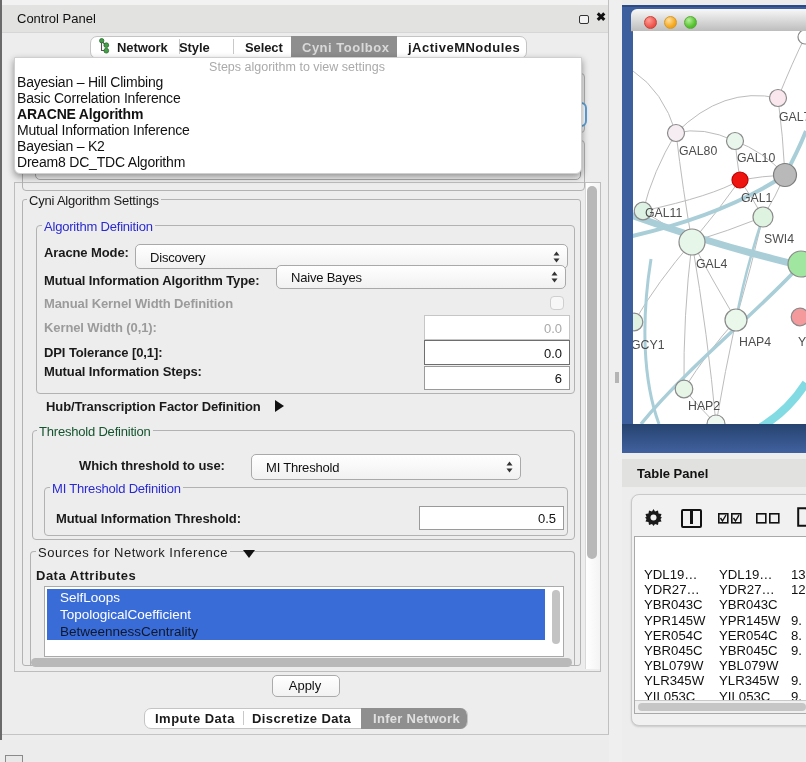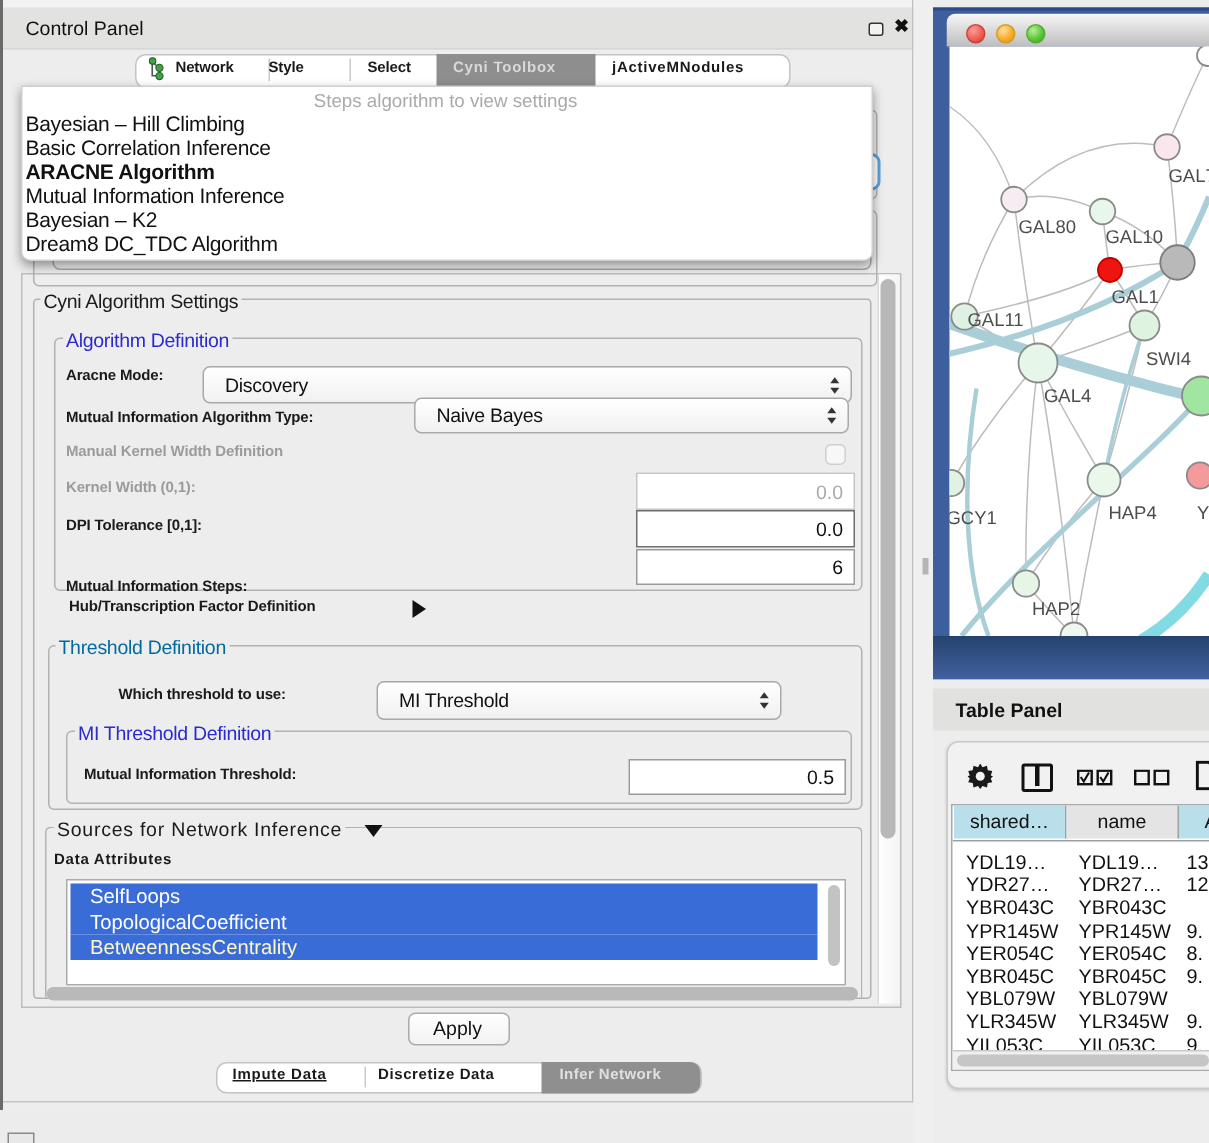--- a/index.html
+++ b/index.html
@@ -1,20 +1,20 @@
 <!DOCTYPE html>
 <html><head>
 <meta charset="utf-8">
 <style>
   html,body{margin:0;padding:0;}
   body{width:806px;height:762px;position:relative;overflow:hidden;
        font-family:"Liberation Sans",sans-serif;background:#ececec;}
   .abs{position:absolute;}
   .b{font-weight:bold;}
-  .lbl{font-size:10px;font-weight:bold;color:#1a1a1a;letter-spacing:-0.1px;}
+  .lbl{font-size:13px;font-weight:bold;color:#1a1a1a;letter-spacing:-0.1px;}
   .dis{color:#9b9b9b;}
   .combo{position:absolute;border:1px solid #a9a9a9;border-radius:5px;
      background:linear-gradient(#ffffff,#f1f1f1);
      font-size:13px;color:#111;}
   .combo .ct{position:absolute;left:14px;top:50%;transform:translateY(-50%);letter-spacing:-0.2px;}
   .combo .ar{position:absolute;right:7px;top:50%;transform:translateY(-50%);width:7px;height:12px;}
   .fld{position:absolute;background:#fff;font-size:13px;color:#111;
      text-align:right;}
   .fld span{position:absolute;right:7px;top:50%;transform:translateY(-50%);}
   .grp{position:absolute;border:1px solid #b2b2b2;border-radius:4px;}
@@ -93,32 +93,32 @@
 <div class="abs lbl dis" style="left:44px;top:320px;">Kernel Width (0,1):</div>
 <div class="fld" style="left:424px;top:315px;width:144px;height:23px;border:1px solid #c6c6c6;">
     <span style="color:#a9a9a9;">0.0</span>
   </div>
 
 <div class="abs lbl" style="left:44px;top:345px;">DPI Tolerance [0,1]:</div>
 <div class="fld" style="left:424px;top:340px;width:144px;height:23px;border:1.5px solid #6e6e6e;">
     <span>0.0</span>
   </div>
 
-<div class="abs lbl" style="left:44px;top:386px;">Mutual Information Steps:</div>
+<div class="abs lbl" style="left:44px;top:364px;">Mutual Information Steps:</div>
 <div class="fld" style="left:424px;top:366px;width:144px;height:22px;border:1px solid #9a9a9a;">
     <span>6</span>
   </div>
 
 <div class="abs lbl" style="left:46px;top:399px;">Hub/Transcription Factor Definition</div>
 <svg class="abs" style="left:273px;top:399px;" width="12" height="14" viewBox="0 0 12 14">
     <path d="M2 1 L11 7 L2 13 Z" fill="#111"></path>
   </svg>
 
 <div class="abs grp" style="left:32px;top:430px;width:541px;height:108px;"></div>
-<div class="abs gt" style="left:37px;top:424px;color:#0369a1;">Threshold Definition</div>
+<div class="abs gt" style="left:37px;top:424px;color:#14532d;">Threshold Definition</div>
 
 <div class="abs lbl" style="left:79px;top:458px;">Which threshold to use:</div>
 <div class="combo" style="left:251px;top:454px;width:268px;height:24px;">
     <span class="ct">MI Threshold</span>
   <svg class="ar" viewBox="0 0 7 12">
       <path d="M0.5 4.5 L3.5 0.5 L6.5 4.5 Z" fill="#333"></path>
       <path d="M0.5 7.5 L3.5 11.5 L6.5 7.5 Z" fill="#333"></path>
     </svg>
   </div>
 
@@ -132,33 +132,33 @@
 <div class="abs grp" style="left:30px;top:551px;width:543px;height:113px;border-bottom:none;border-radius:4px 4px 0 0;"></div>
 <div class="abs gt" style="left:36px;top:545px;color:#1a1a1a;letter-spacing:0.5px;">Sources for Network Inference</div>
 <svg class="abs" style="left:242px;top:549px;" width="14" height="10" viewBox="0 0 14 10">
     <path d="M1 1 L13 1 L7 9 Z" fill="#111"></path>
   </svg>
 <div class="abs lbl" style="left:36px;top:568px;letter-spacing:0.5px;">Data Attributes</div>
 
 <div class="abs" style="left:44px;top:586px;width:518px;height:69px;background:#ffffff;border:1px solid #aaa;overflow:hidden;">
   <div style="position:absolute;left:2px;top:2px;width:485px;height:17px;background:#3a6cd8;color:#fff;font-size:13.5px;padding-left:13px;line-height:17px;">SelfLoops</div>
   <div style="position:absolute;left:2px;top:19px;width:485px;height:17px;background:#3a6cd8;color:#fff;font-size:13.5px;padding-left:13px;line-height:17px;">TopologicalCoefficient</div>
-  <div style="position:absolute;left:2px;top:36px;width:485px;height:17px;background:#3a6cd8;color:#fef9c3;font-size:13.5px;padding-left:13px;line-height:17px;">BetweennessCentrality</div>
+  <div style="position:absolute;left:2px;top:36px;width:485px;height:17px;background:#3a6cd8;color:#0f172a;font-size:13.5px;padding-left:13px;line-height:17px;">BetweennessCentrality</div>
   <div style="position:absolute;right:3px;top:3px;width:8px;height:54px;background:#c3c3c3;border-radius:4px;"></div>
 </div>
 
 <div class="abs" style="left:31px;top:658px;width:541px;height:9px;background:#b9b9b9;border-radius:4.5px;"></div>
 
 <div class="abs" style="left:272px;top:675px;width:66px;height:20px;background:linear-gradient(#ffffff,#f2f2f2);border:1px solid #ababab;border-radius:5px;"></div>
 <div class="abs" style="left:272px;top:678px;width:66px;text-align:center;font-size:13px;color:#111;">Apply</div>
 
 <div class="abs" style="left:144px;top:708px;width:322px;height:19px;background:#ffffff;border:1px solid #c4c4c4;border-radius:7px;"></div>
 <div class="abs" style="left:243px;top:711px;width:1px;height:14px;background:#c9c9c9;"></div>
 <div class="abs" style="left:361px;top:708px;width:106px;height:21px;background:#8f8f8f;border-radius:0 7px 7px 0;"></div>
-<div class="abs lbl" style="left:155px;top:711px;letter-spacing:0.5px;text-decoration:underline;">Impute Data</div>
+<div class="abs lbl" style="left:155px;top:711px;letter-spacing:0.5px;">Impute Data</div>
 <div class="abs lbl" style="left:252px;top:711px;letter-spacing:0.4px;">Discretize Data</div>
 <div class="abs lbl" style="left:373px;top:711px;color:#e0e0e0;letter-spacing:0.3px;">Infer Network</div>
 
 <div class="abs" style="left:14px;top:57px;width:566px;height:115px;background:#ffffff;border:1px solid #cfcfcf;border-radius:0 0 6px 6px;box-shadow:0 3px 7px rgba(0,0,0,0.4);"></div>
 <div class="abs" style="left:14px;top:60px;width:566px;text-align:center;font-size:12.5px;color:#aaaaaa;">Steps algorithm to view settings</div>
 <div class="abs" style="left:17px;top:74px;font-size:14px;color:#111;line-height:16px;letter-spacing:-0.2px;">
 Bayesian – Hill Climbing<br>
 Basic Correlation Inference<br>
 <span class="b">ARACNE Algorithm</span><br>
 Mutual Information Inference<br>
@@ -266,25 +266,20 @@
 </svg>
 <svg class="abs" style="left:756px;top:513px;" width="24" height="11" viewBox="0 0 24 11">
   <rect x="0.8" y="0.8" width="9" height="9" fill="none" stroke="#111" stroke-width="1.6"></rect>
   <rect x="13.8" y="0.8" width="9" height="9" fill="none" stroke="#111" stroke-width="1.6"></rect>
 </svg>
 <svg class="abs" style="left:797px;top:507px;" width="14" height="20" viewBox="0 0 14 20">
   <path d="M1.2 1.2 L9 1.2 L13 5.5 L13 18.8 L1.2 18.8 Z" fill="none" stroke="#111" stroke-width="2"></path>
 </svg>
 
 <div class="abs" style="left:634px;top:536px;width:172px;height:176px;background:#ffffff;border:1px solid #a9a9a9;border-right:none;overflow:hidden;">
-  <div style="position:absolute;left:0;top:0;width:100%;height:23px;border-bottom:1px solid #9f9f9f;font-size:13px;color:#111;">
-    <div style="position:absolute;left:1px;top:0;width:74px;height:22px;background:#b9dfea;border-right:1px solid #9f9f9f;text-align:center;line-height:22px;">shared…</div>
-    <div style="position:absolute;left:76px;top:0;width:74px;height:22px;background:#e4e4e4;border-right:1px solid #9f9f9f;text-align:center;line-height:22px;">name</div>
-    <div style="position:absolute;left:151px;top:0;width:30px;height:22px;background:#b9dfea;line-height:22px;padding-left:17px;">A</div>
-  </div>
   <div style="position:absolute;left:0;top:30px;font-size:13.2px;color:#111;line-height:15.2px;">
     <div style="position:absolute;left:9px;top:0;width:70px;">YDL19…<br>YDR27…<br>YBR043C<br>YPR145W<br>YER054C<br>YBR045C<br>YBL079W<br>YLR345W<br>YIL053C</div>
     <div style="position:absolute;left:84px;top:0;width:70px;">YDL19…<br>YDR27…<br>YBR043C<br>YPR145W<br>YER054C<br>YBR045C<br>YBL079W<br>YLR345W<br>YIL053C</div>
     <div style="position:absolute;left:156px;top:0;width:30px;">13<br>12<br>&nbsp;<br>9.<br>8.<br>9.<br>&nbsp;<br>9.<br>9.</div>
   </div>
   <div style="position:absolute;left:0;top:163px;width:100%;height:13px;background:#f0f0f0;border-top:1px solid #c9c9c9;">
     <div style="position:absolute;left:3px;top:2px;width:168px;height:8px;background:#c6c6c6;border-radius:4px;"></div>
   </div>
 </div>
 

